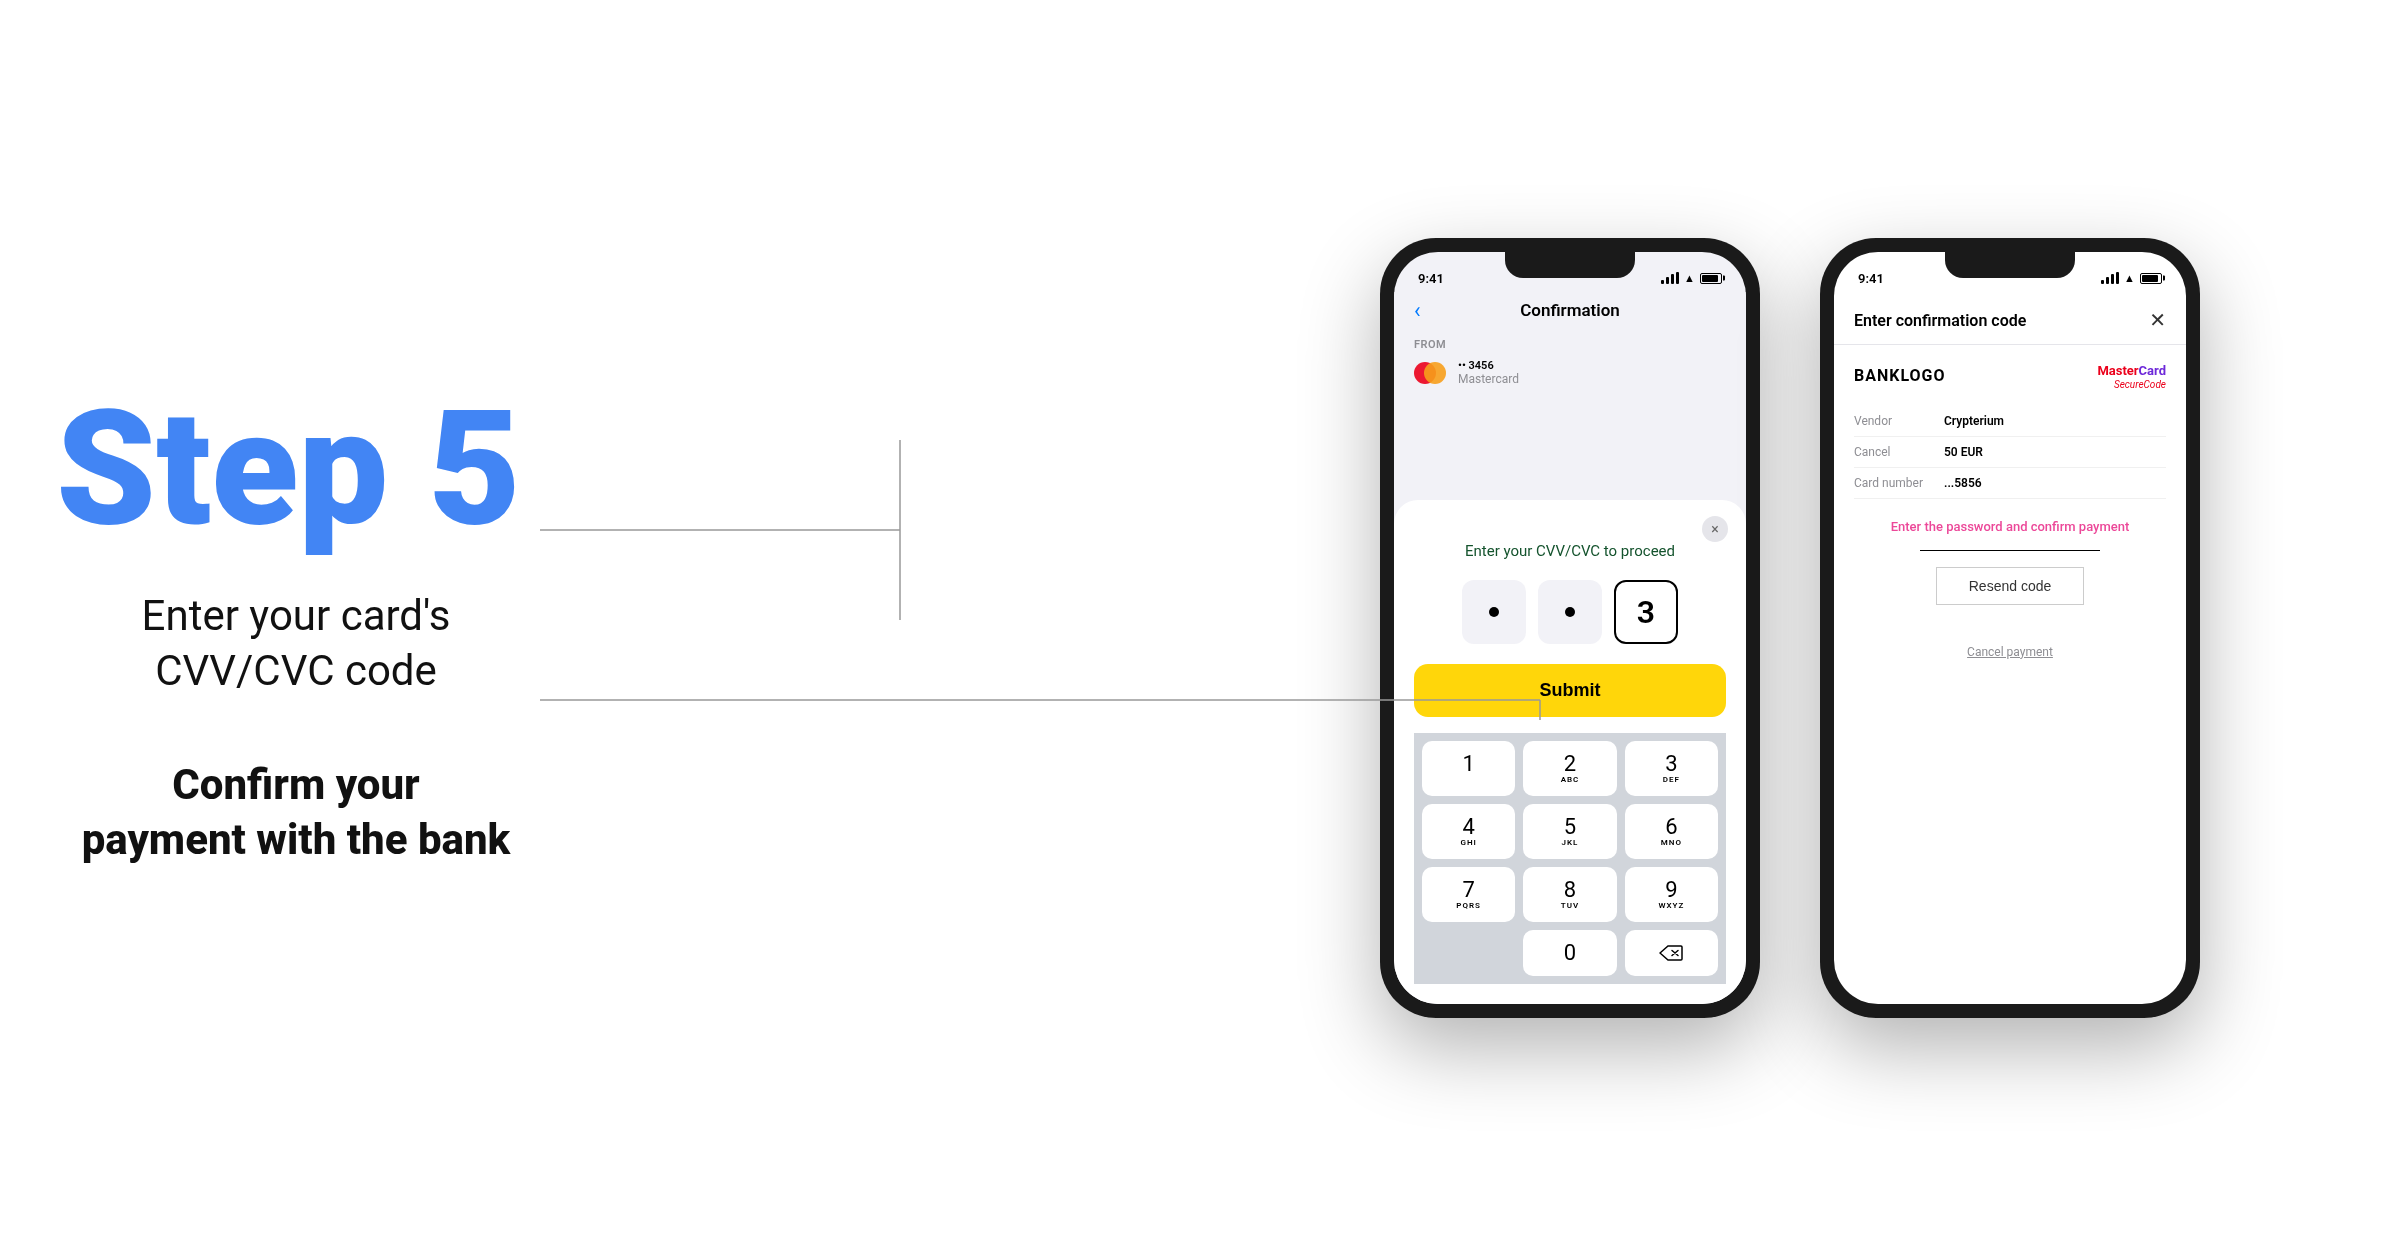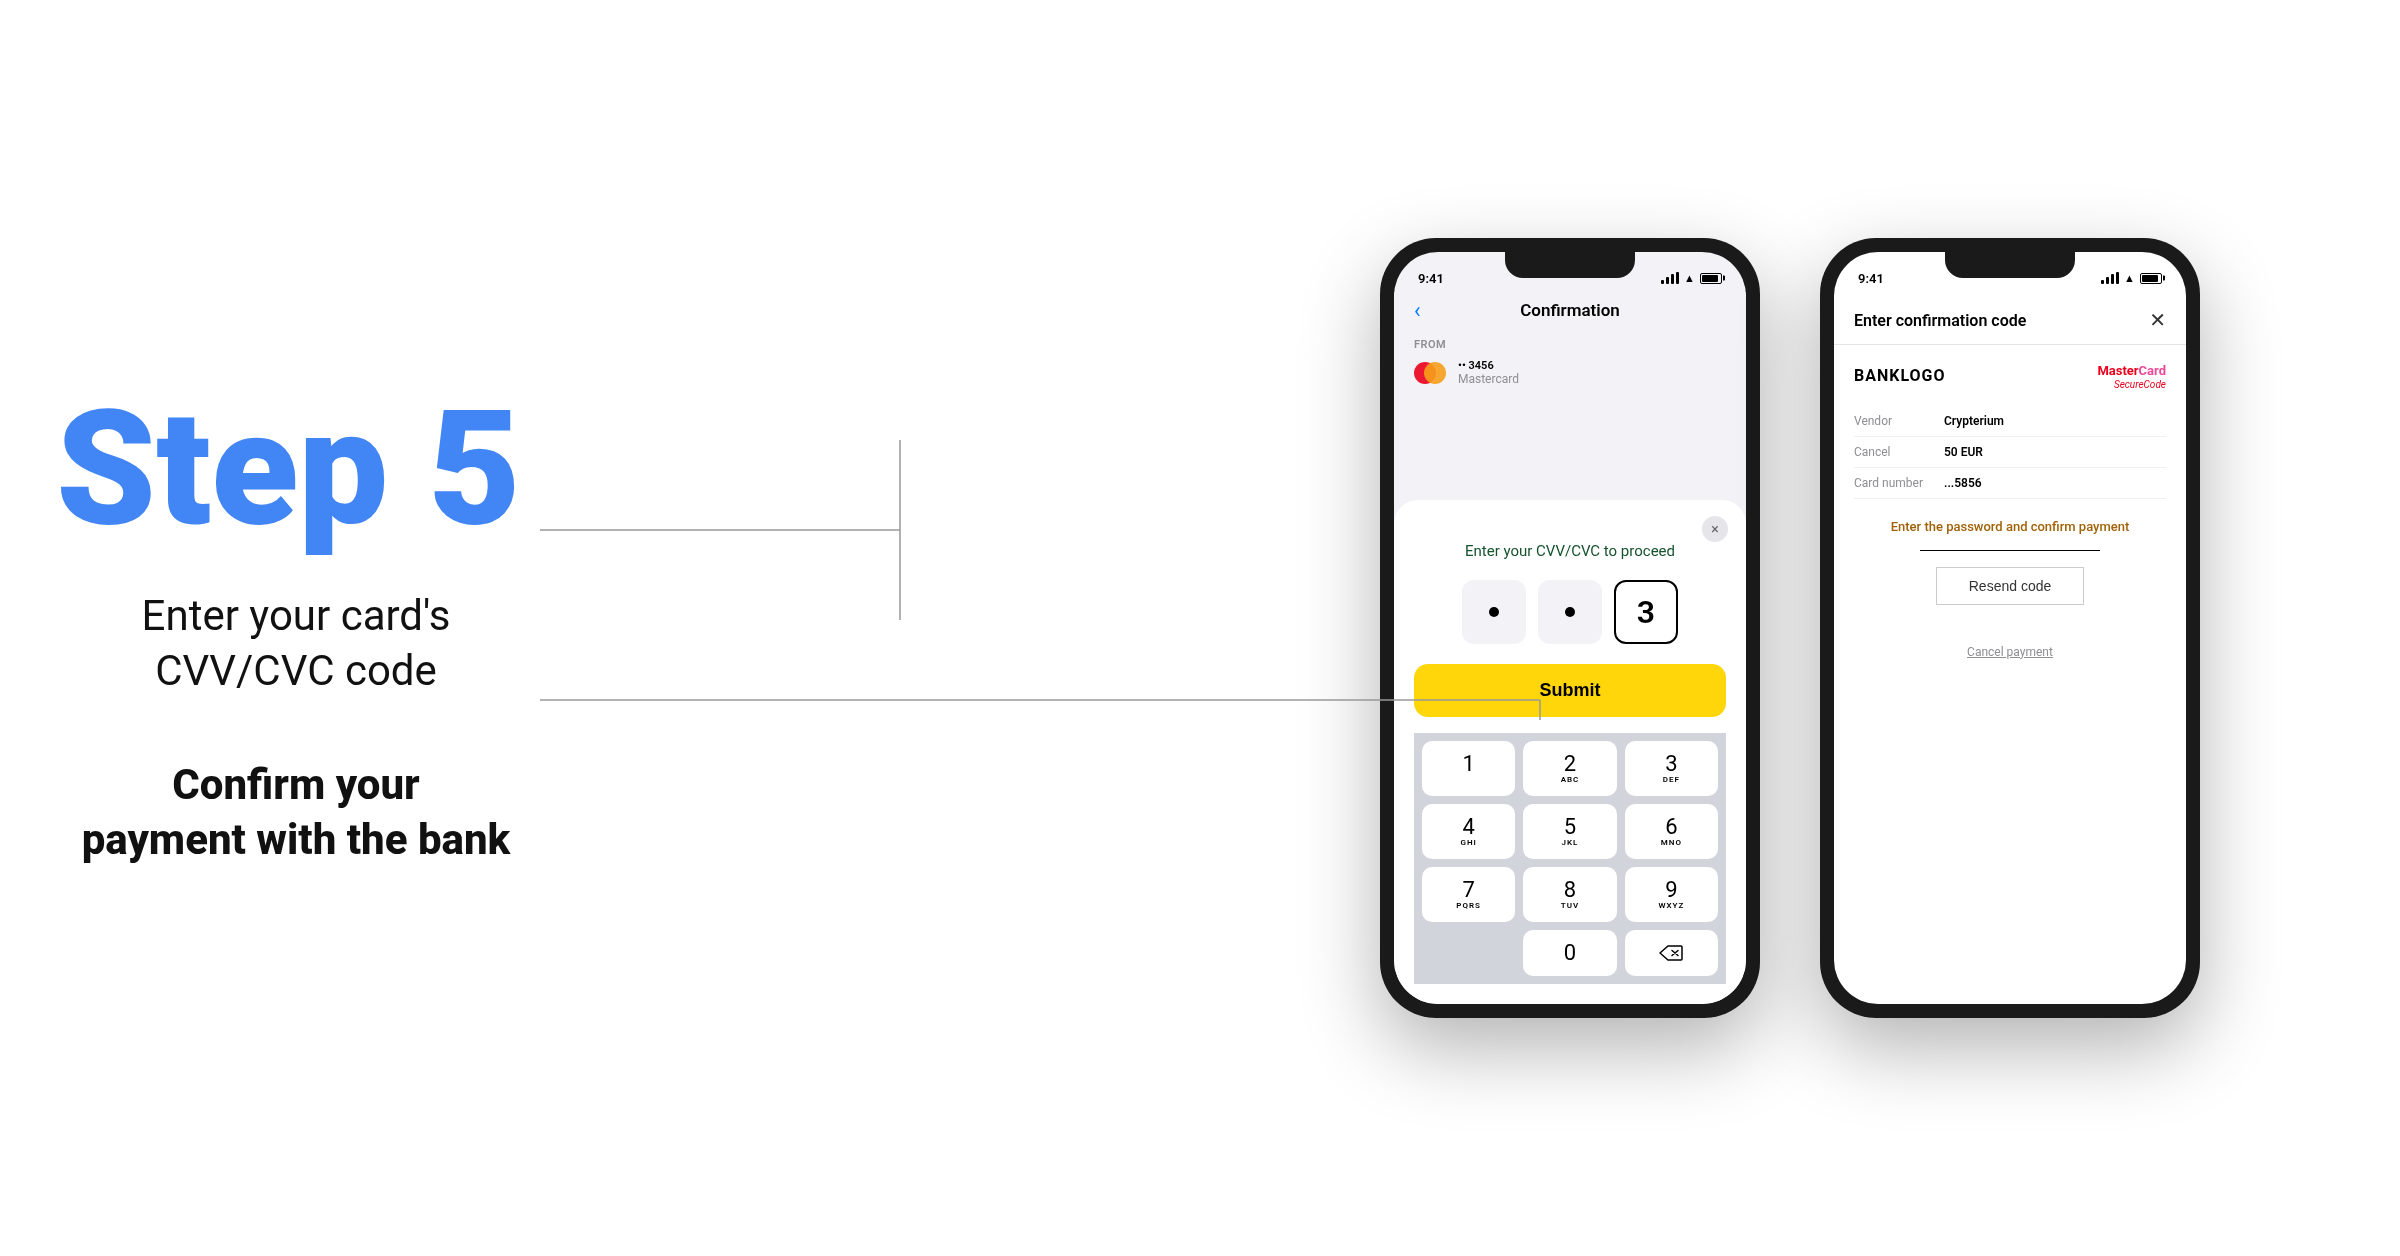--- a/index.html
+++ b/index.html
@@ -394,21 +394,21 @@
       color: #000;
       letter-spacing: 1px;
     }
 
     .mastercard-secure {
       text-align: right;
       line-height: 1.1;
     }
 
     .mc-red { color: #EB001B; }
-    .mc-orange { color: #ec4899; }
+    .mc-orange { color: #6d28d9; }
 
     .mc-secure-text {
       font-size: 10px;
       color: #EB001B;
       font-style: italic;
     }
 
     .bank-details {
       padding: 0 20px;
     }
@@ -432,21 +432,21 @@
       color: #000;
     }
 
     .password-section {
       padding: 20px;
       text-align: center;
     }
 
     .password-prompt {
       font-size: 13px;
-      color: #a16207;
+      color: #ec4899;
       margin-bottom: 16px;
       font-weight: 500;
     }
 
     .password-input-line {
       width: 180px;
       height: 1px;
       background: #000;
       margin: 0 auto 16px;
     }

